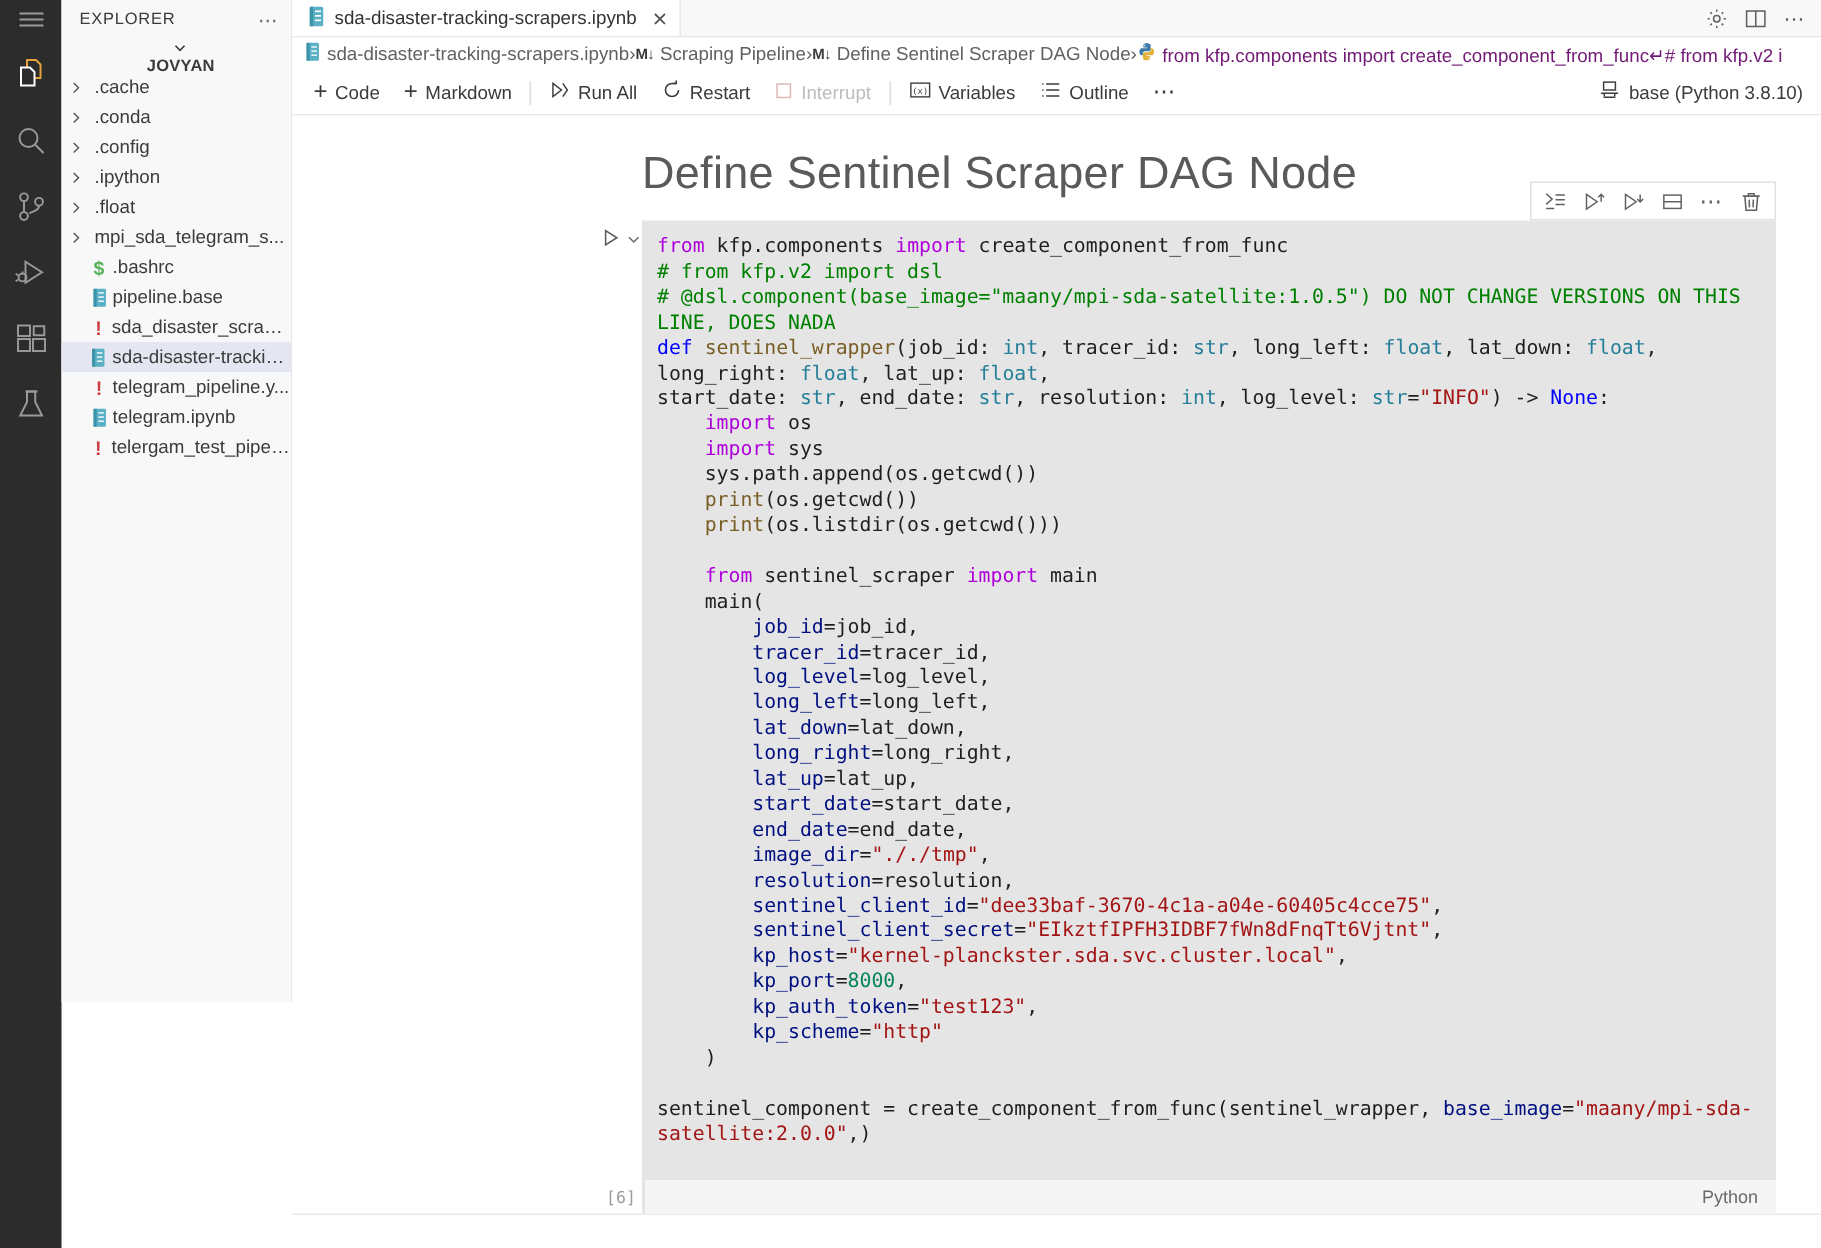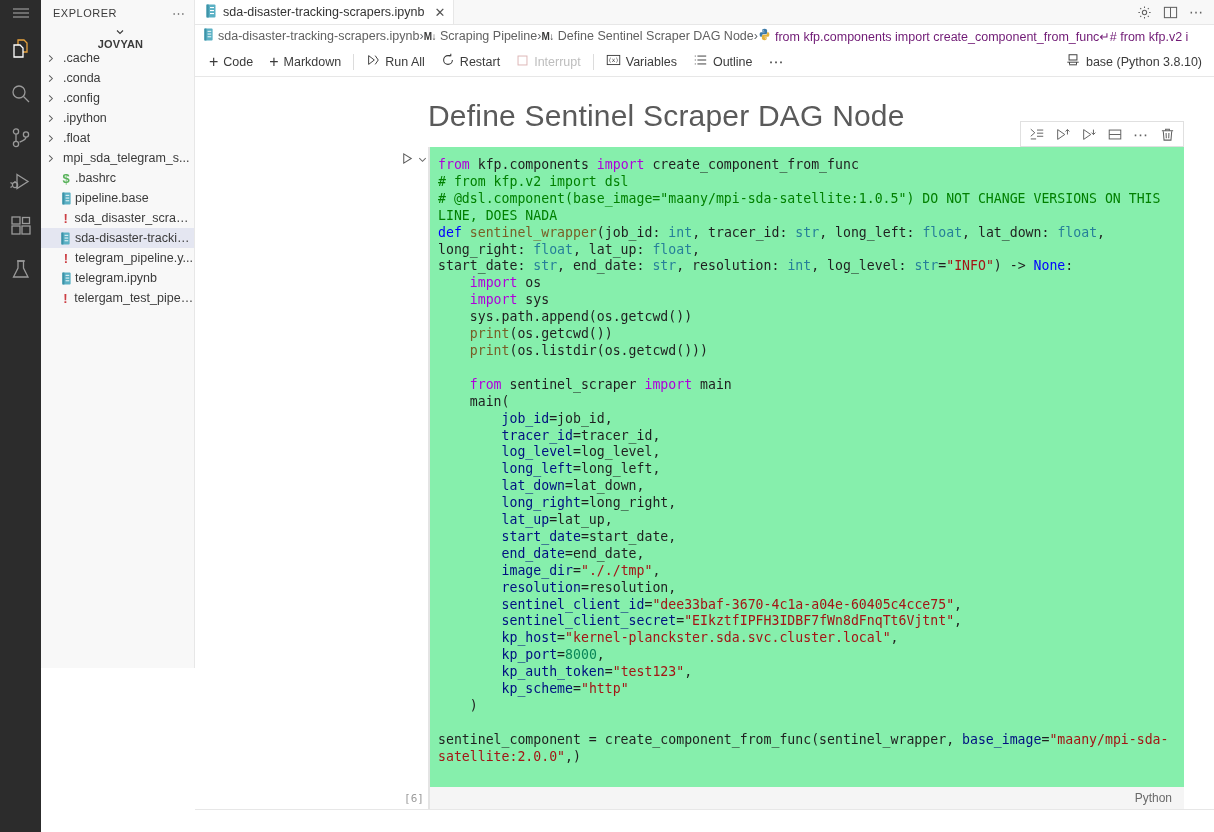--- a/index.html
+++ b/index.html
@@ -128,21 +128,21 @@
     display: flex;
   }
   .cell-gutter {
     width: 28px; flex: 0 0 28px;
     display: flex; flex-direction: column; align-items: center;
     padding-top: 4px; gap: 2px;
   }
   .run-row { display:flex; align-items:center; gap:2px; }
   .cell-body {
     flex: 1 1 auto;
-    background: #86efac;
+    background: #e5e5e5;
     border-left: 2px solid #e4e4e4;
     min-height: 640px;
     padding: 8px 0 0 0;
     position: relative;
   }
   .code {
     font-family: "DejaVu Sans Mono", "Liberation Mono", monospace;
     font-size: 13.2px;
     line-height: 16.9px;
     color: #1f1f1f;

